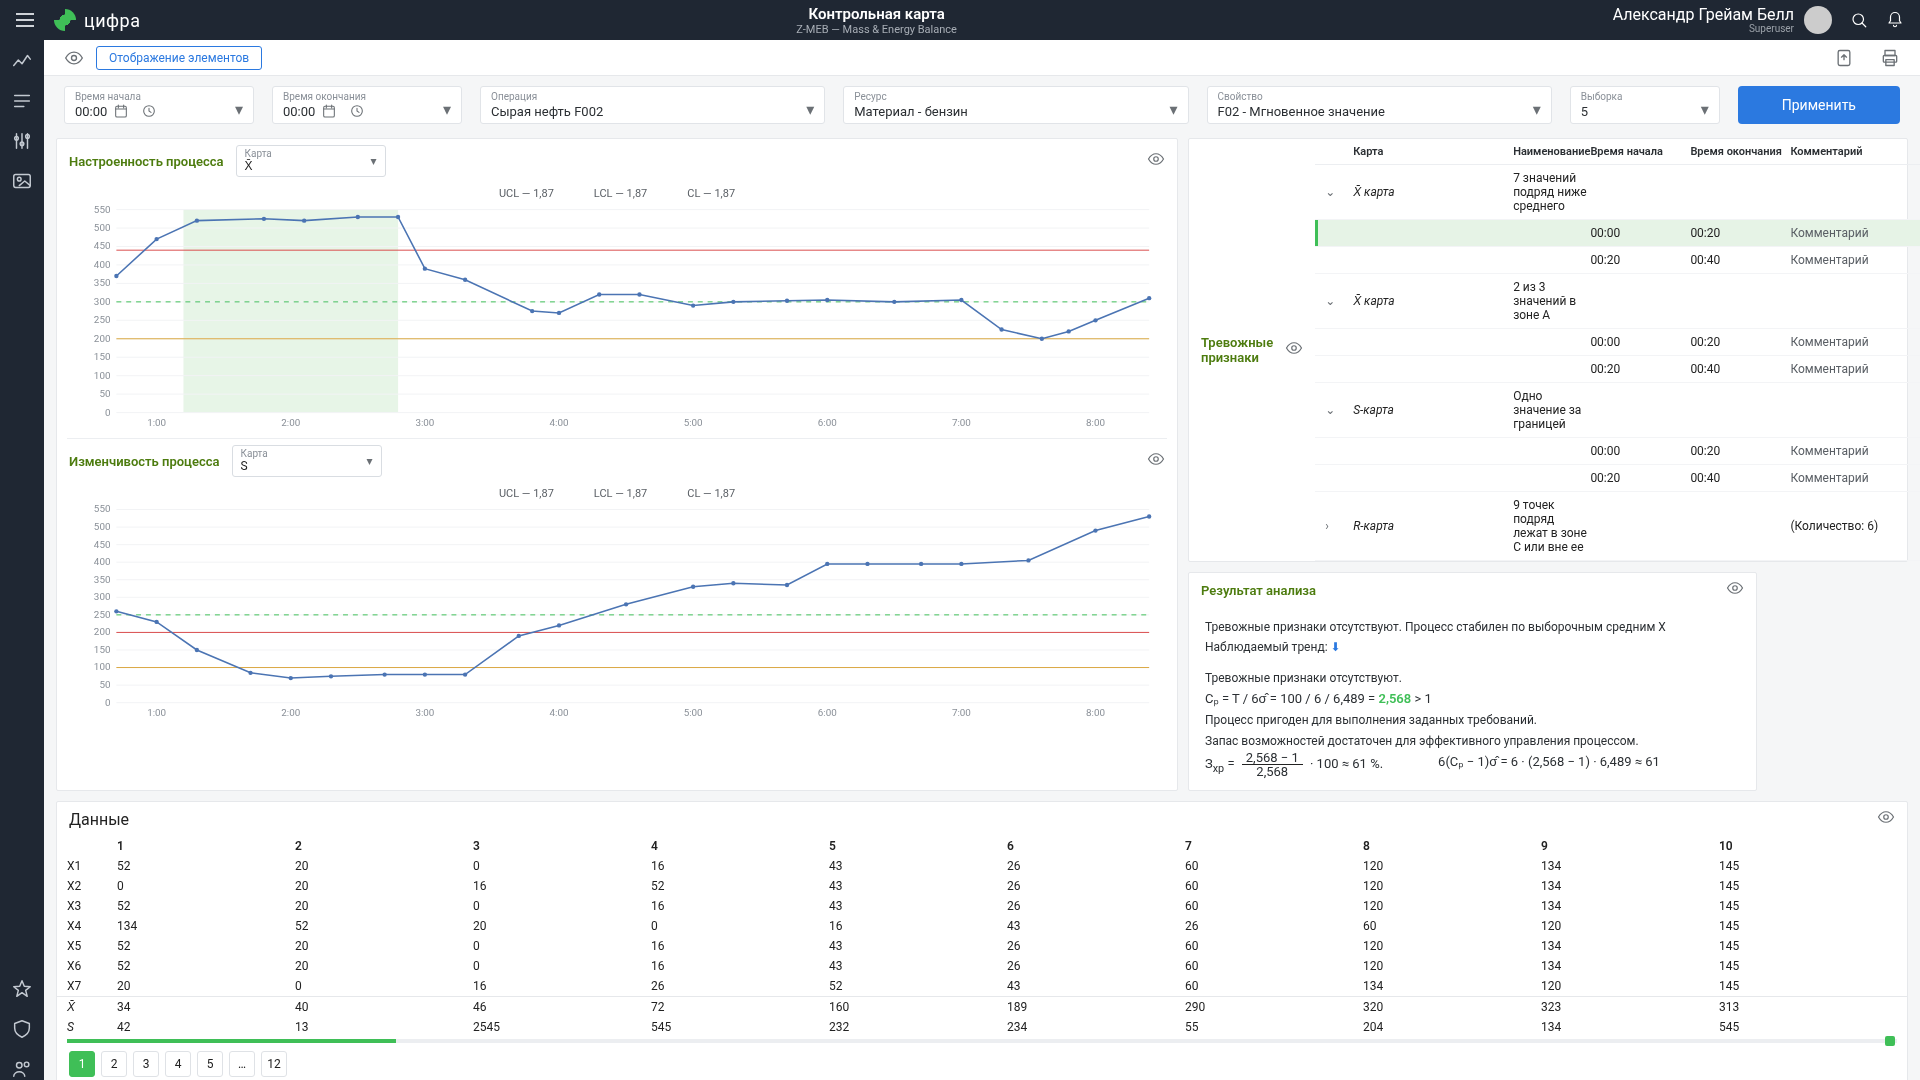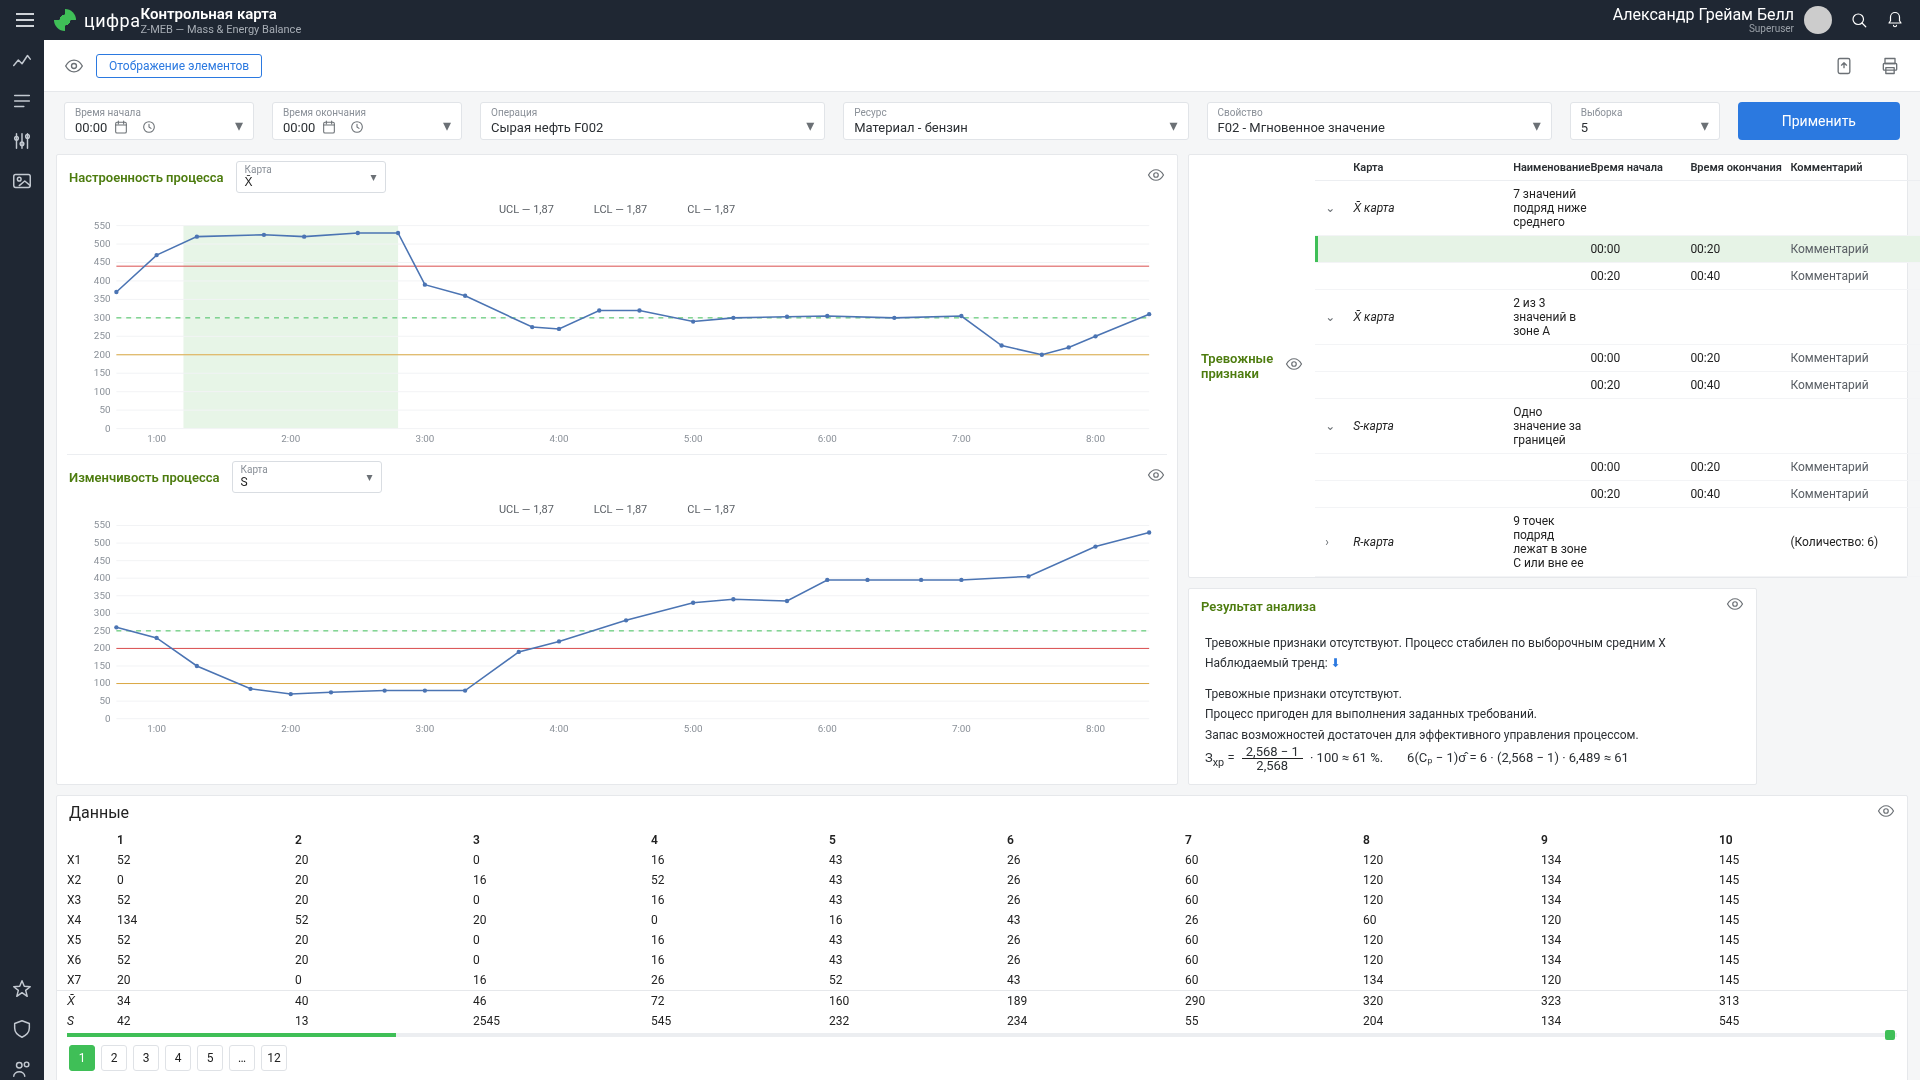--- a/index.html
+++ b/index.html
@@ -4,34 +4,34 @@
 <style>
 * { box-sizing: border-box; margin: 0; padding: 0; font-family: -apple-system, BlinkMacSystemFont, "Segoe UI", Roboto, Arial, sans-serif; }
 html, body { width: 1920px; height: 1080px; overflow: hidden; background: #f5f6f7; color: #222; }
 .topbar { height: 40px; background: #1f2733; display: flex; align-items: center; padding: 0 16px; color: #fff; }
 .topbar .ham { width: 18px; height: 14px; display: flex; flex-direction: column; justify-content: space-between; cursor: pointer; margin-right: 20px; }
 .topbar .ham span { display: block; height: 2px; background: #cfd3d8; }
 .topbar .logo { display: flex; align-items: center; gap: 8px; }
 .topbar .logo-mark { width: 22px; height: 22px; position: relative; }
 .topbar .logo-mark::before { content: ""; position: absolute; inset: 0; border-radius: 50%; background: radial-gradient(circle at 50% 50%, #3fbf57 0 35%, transparent 36%), conic-gradient(#3fbf57 0 25%, transparent 25% 50%, #3fbf57 50% 75%, transparent 75%); }
 .topbar .logo-text { font-size: 18px; letter-spacing: .5px; }
-.topbar .center { flex: 1; }
+.topbar .center { flex: 1; text-align: center; }
 .topbar .center .title { font-size: 15px; font-weight: 600; }
 .topbar .center .sub { font-size: 11px; color: #a7adb5; }
 .topbar .right { display: flex; align-items: center; gap: 18px; }
 .topbar .user { display: flex; align-items: center; gap: 10px; }
 .topbar .user .names { text-align: right; line-height: 1.1; }
 .topbar .user .role { font-size: 10px; color: #9aa0a8; }
 .topbar .avatar { width: 28px; height: 28px; border-radius: 50%; background: #ccc; }
 .topbar .icon { width: 18px; height: 18px; cursor: pointer; }
 .sidebar { position: absolute; left: 0; top: 40px; bottom: 0; width: 44px; background: #1f2733; display: flex; flex-direction: column; align-items: center; padding-top: 10px; gap: 18px; }
 .sidebar .sicon { width: 22px; height: 22px; color: #c3c9d1; cursor: pointer; display: flex; align-items: center; justify-content: center; }
 .sidebar .spacer { flex: 1; }
 .content { position: absolute; left: 44px; right: 0; top: 40px; bottom: 0; overflow: hidden; }
-.toolstrip { height: 52px; display: flex; align-items: center; padding: 0 20px; gap: 12px; background: #fff; border-bottom: 1px solid #e6e8eb; }
+.toolstrip { height: 36px; display: flex; align-items: center; padding: 0 20px; gap: 12px; background: #fff; border-bottom: 1px solid #e6e8eb; }
 .toolstrip .eye { width: 20px; height: 20px; color: #6b7075; cursor: pointer; }
 .toolstrip .chip { border: 1px solid #2b79e0; color: #2b79e0; border-radius: 3px; padding: 4px 12px; font-size: 12px; cursor: pointer; }
 .toolstrip .grow { flex: 1; }
 .toolstrip .action-icon { width: 20px; height: 20px; color: #6b7075; cursor: pointer; margin-left: 14px; }
 .filters { display: flex; gap: 18px; padding: 10px 20px 14px; }
 .select { flex: 0 0 auto; min-width: 190px; background: #fff; border: 1px solid #e1e4e8; border-radius: 3px; padding: 6px 10px 4px; position: relative; display: flex; align-items: flex-end; gap: 6px; }
 .select.grow { flex: 1 1 0; }
 .select .lbl { position: absolute; top: 4px; left: 10px; font-size: 10px; color: #8a9098; }
 .select .val { font-size: 13px; color: #2b2f33; padding-top: 10px; }
 .select .chev { margin-left: auto; color: #6b7075; }
@@ -523,23 +523,26 @@
                 <path d="M2 12s4-7 10-7 10 7 10 7-4 7-10 7S2 12 2 12z"></path>
                 <circle cx="12" cy="12" r="3"></circle>
               </svg></div>
         </div>
         <div class="analysis-body">
           <div>Тревожные признаки отсутствуют. Процесс стабилен по выборочным средним X</div>
           <div><span>Наблюдаемый тренд:</span>
                <span class="trend-icon">⬇</span></div>
           <div style="height:10px"></div>
           <div>Тревожные признаки отсутствуют.</div>
+          <div class="formula">
+            <span>Cₚ = T / 6σ̂ = 100 / 6 / 6,489 = </span><span class="em">2,568</span><span> &gt; 1</span>
+          </div>
           <div>Процесс пригоден для выполнения заданных требований.</div>
           <div>Запас возможностей достаточен для эффективного управления процессом.</div>
-          <div class="formula" style="display:flex;gap:24px;align-items:center">
+          <div class="formula" style="display:flex;gap:55px;align-items:flex-start">
             <span>З<sub>хр</sub> = <span class="frac">
                   <span class="top">2,568 − 1</span>
                   <span class="bot">2,568</span>
                 </span><span> · 100 ≈ 61 %.</span></span>
             <span>6(Cₚ − 1)σ̂ = 6 · (2,568 − 1) · 6,489 ≈ 61</span>
           </div>
         </div>
       </div>
     </div>
   </div>

